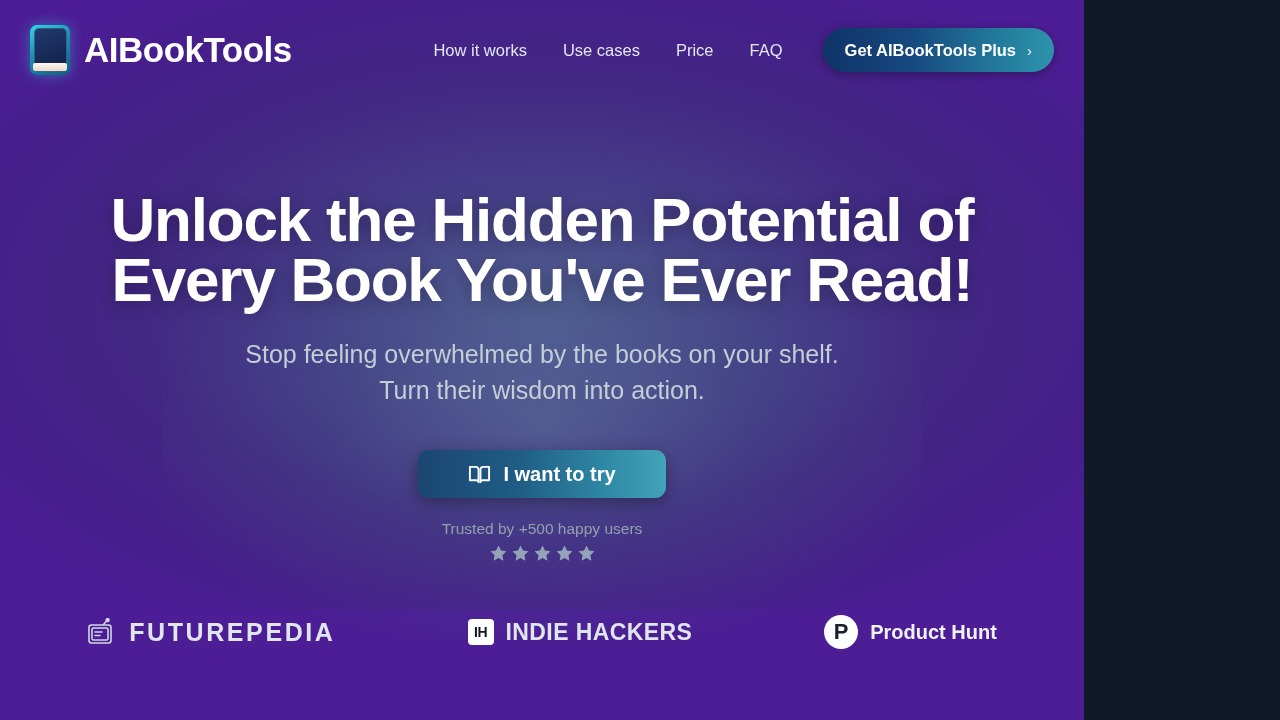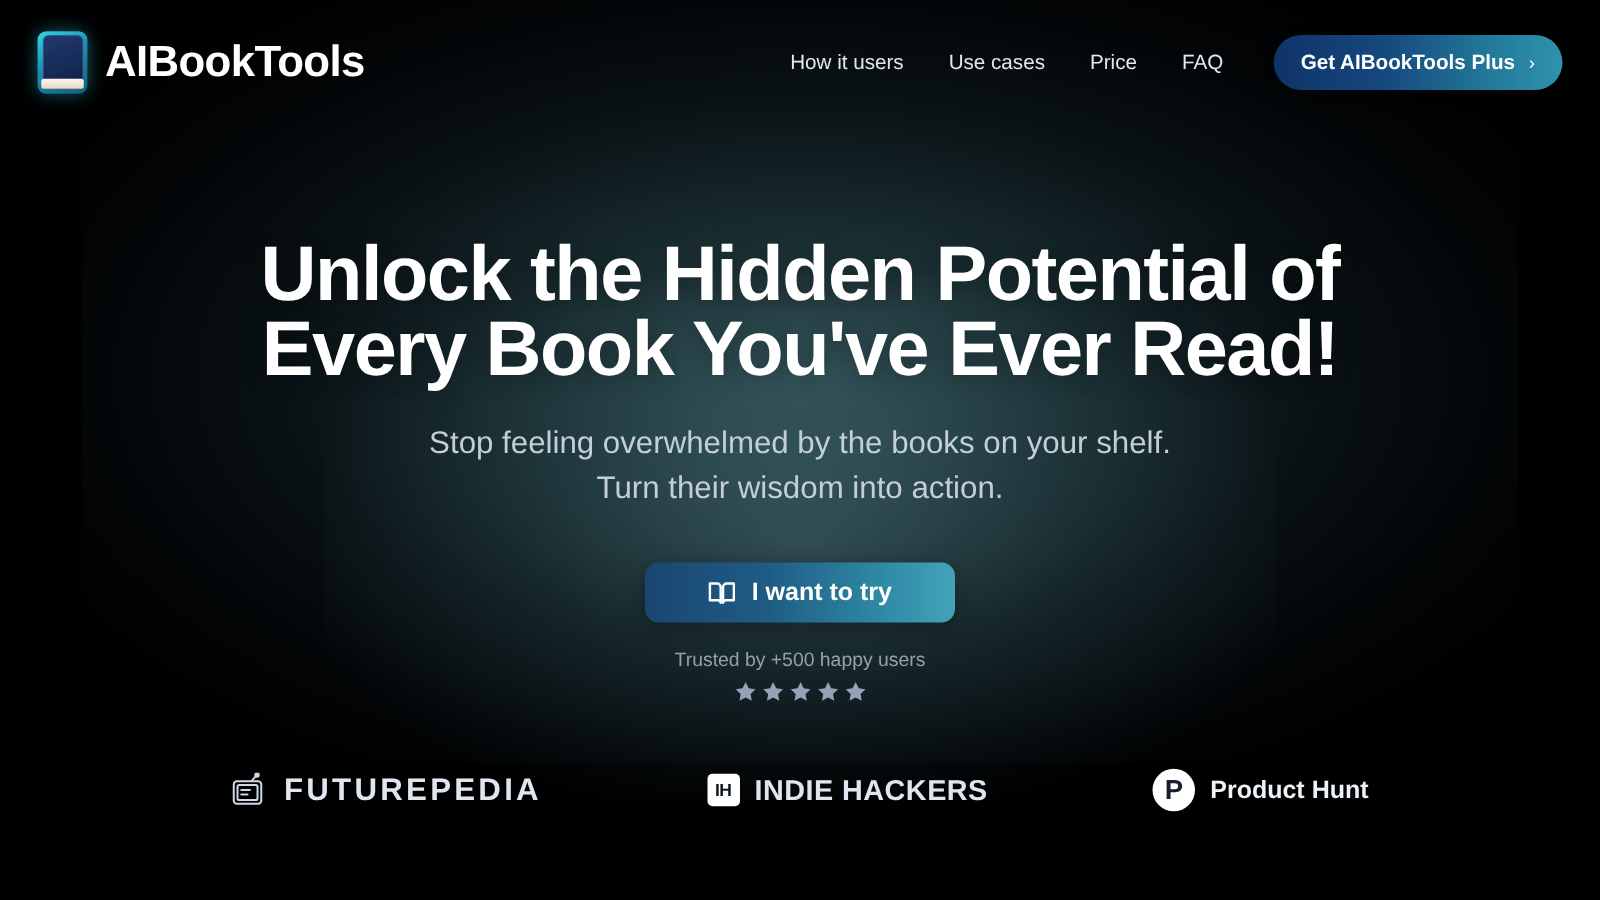--- a/index.html
+++ b/index.html
@@ -2,22 +2,22 @@
 <html><head>
 <meta charset="utf-8">
 <style>
   * { margin:0; padding:0; box-sizing:border-box; }
   html, body {
     width:1280px; height:720px; overflow:hidden;
     background:#111827;
     font-family:"Liberation Sans", sans-serif;
   }
   .page {
-    position:relative; width:1280px; height:720px;
-    background:#000000;
+    position:relative; width:1084px; height:720px;
+    background:#4c1d95;
     overflow:hidden;
   }
   
   .glow {
     position:absolute; left:50%; top:300px;
     transform:translate(-50%,-50%);
     width:1150px; height:620px;
     background:radial-gradient(ellipse at 50% 50%,
         rgba(86,140,148,0.55) 0%,
         rgba(60,106,116,0.40) 28%,
@@ -164,21 +164,21 @@
   <header>
     <div class="brand">
       <div class="book-mark">
         <div class="cover"></div>
         <div class="pages"></div>
       </div>
       <span class="brand-name">AIBookTools</span>
     </div>
 
     <nav>
-      <a class="nav-link" href="#">How it users</a>
+      <a class="nav-link" href="#">How it works</a>
       <a class="nav-link" href="#">Use cases</a>
       <a class="nav-link" href="#">Price</a>
       <a class="nav-link" href="#">FAQ</a>
       <a class="nav-cta" href="#">
         <span>Get AIBookTools Plus</span>
         <span class="chev">›</span>
       </a>
     </nav>
   </header>
 

